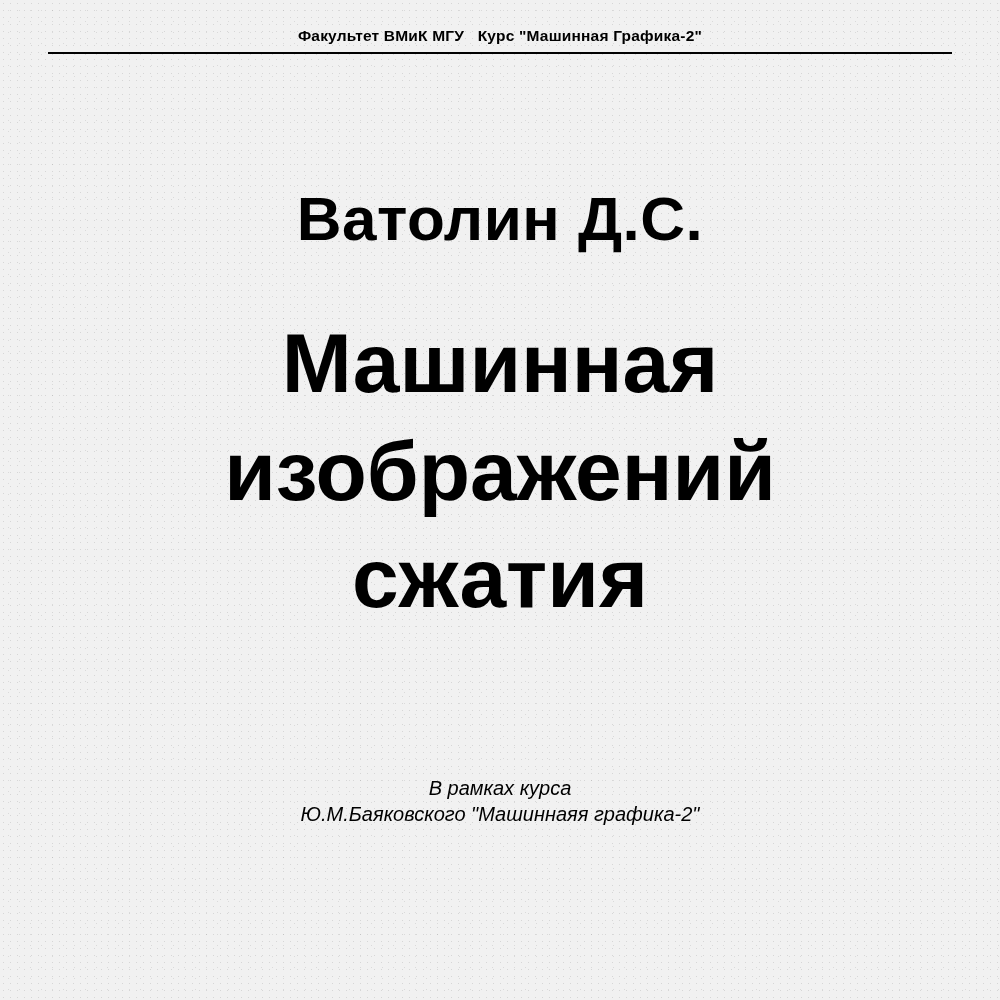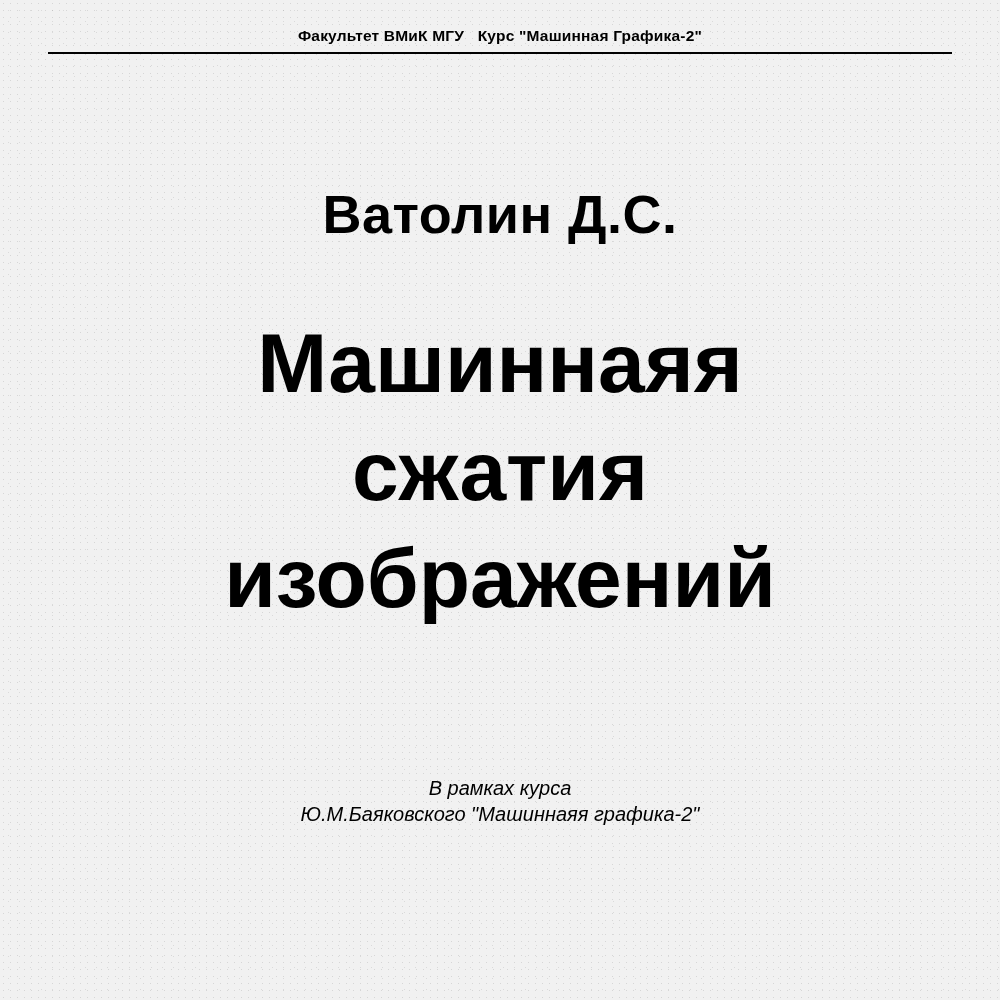--- a/index.html
+++ b/index.html
@@ -57,21 +57,21 @@
     left: 0;
     width: 1000px;
     text-align: center;
   }
 
   .author {
     position: absolute;
     top: 185px;
     left: 0;
     width: 1000px;
-    font-size: 54px;
+    font-size: 62px;
     font-weight: bold;
     letter-spacing: 0.5px;
     line-height: 1.1;
   }
 
   .title {
     position: absolute;
     top: 310px;
     left: 0;
     width: 1000px;
@@ -105,23 +105,23 @@
   <div class="header">
     <div class="header-text">Факультет ВМиК МГУ   Курс "Машинная Графика-2"</div>
   </div>
   <div class="header-rule"></div>
 
   <div class="content">
 
     <div class="author">Ватолин Д.С.</div>
 
     <div class="title">
-      <span class="title-line">Машиннаяя</span>
+      <span class="title-line">Машинная</span>
+      <span class="title-line">изображений</span>
       <span class="title-line">сжатия</span>
-      <span class="title-line">изображений</span>
     </div>
 
     <div class="subtitle">
       <span class="subtitle-line">В рамках курса</span>
       <span class="subtitle-line">Ю.М.Баяковского "Машиннаяя графика-2"</span>
     </div>
 
   </div>
 </div>
 

